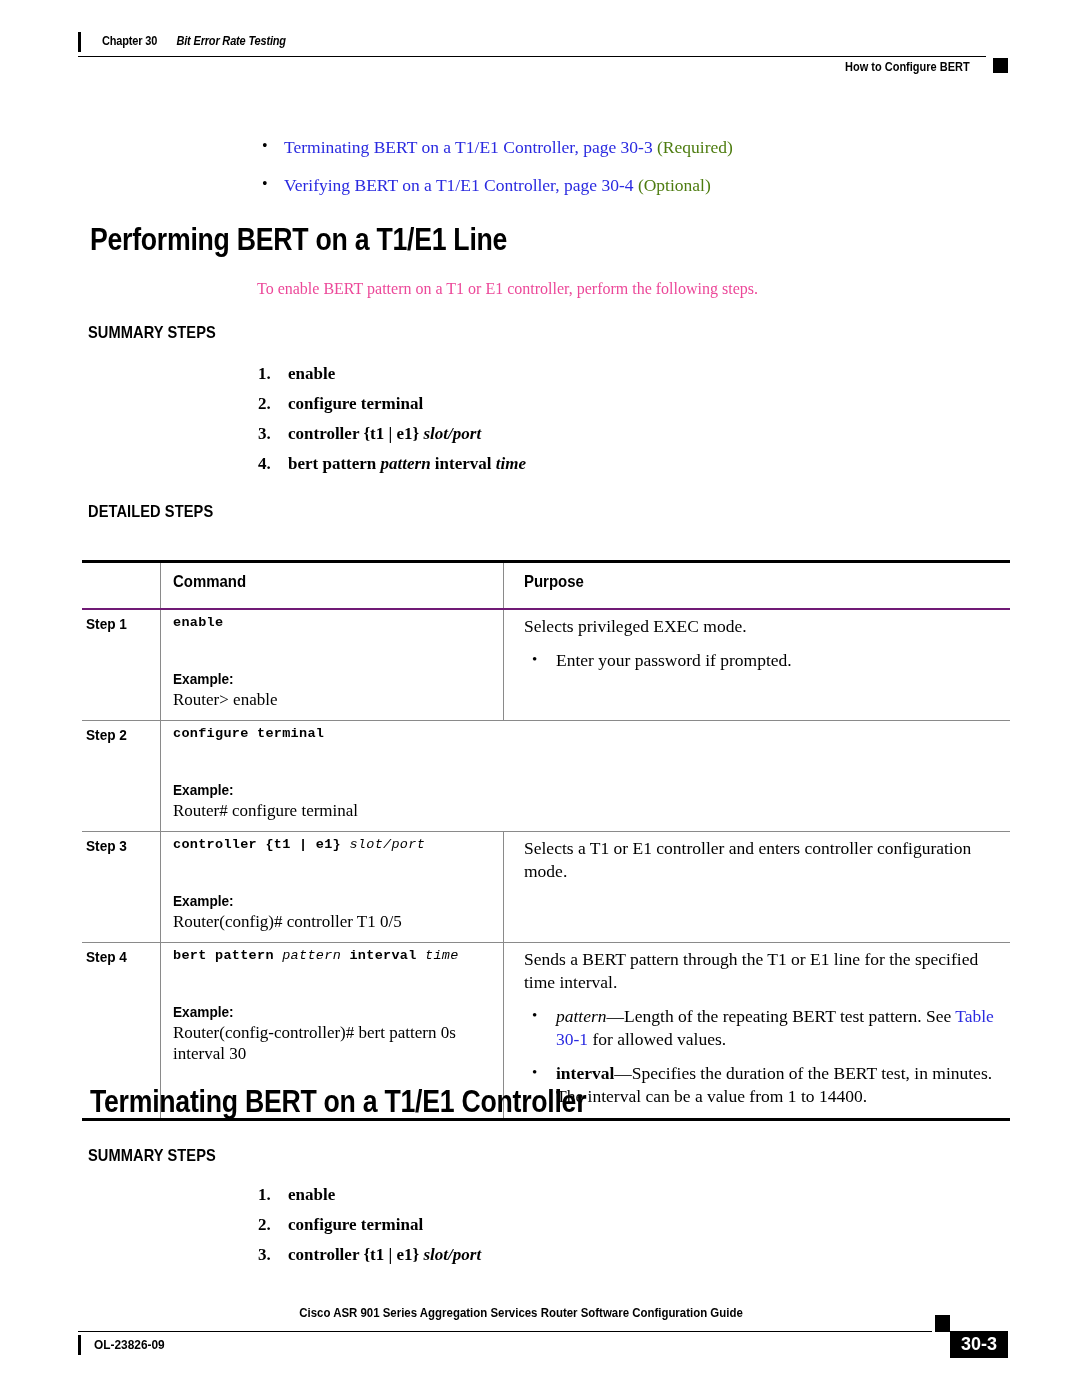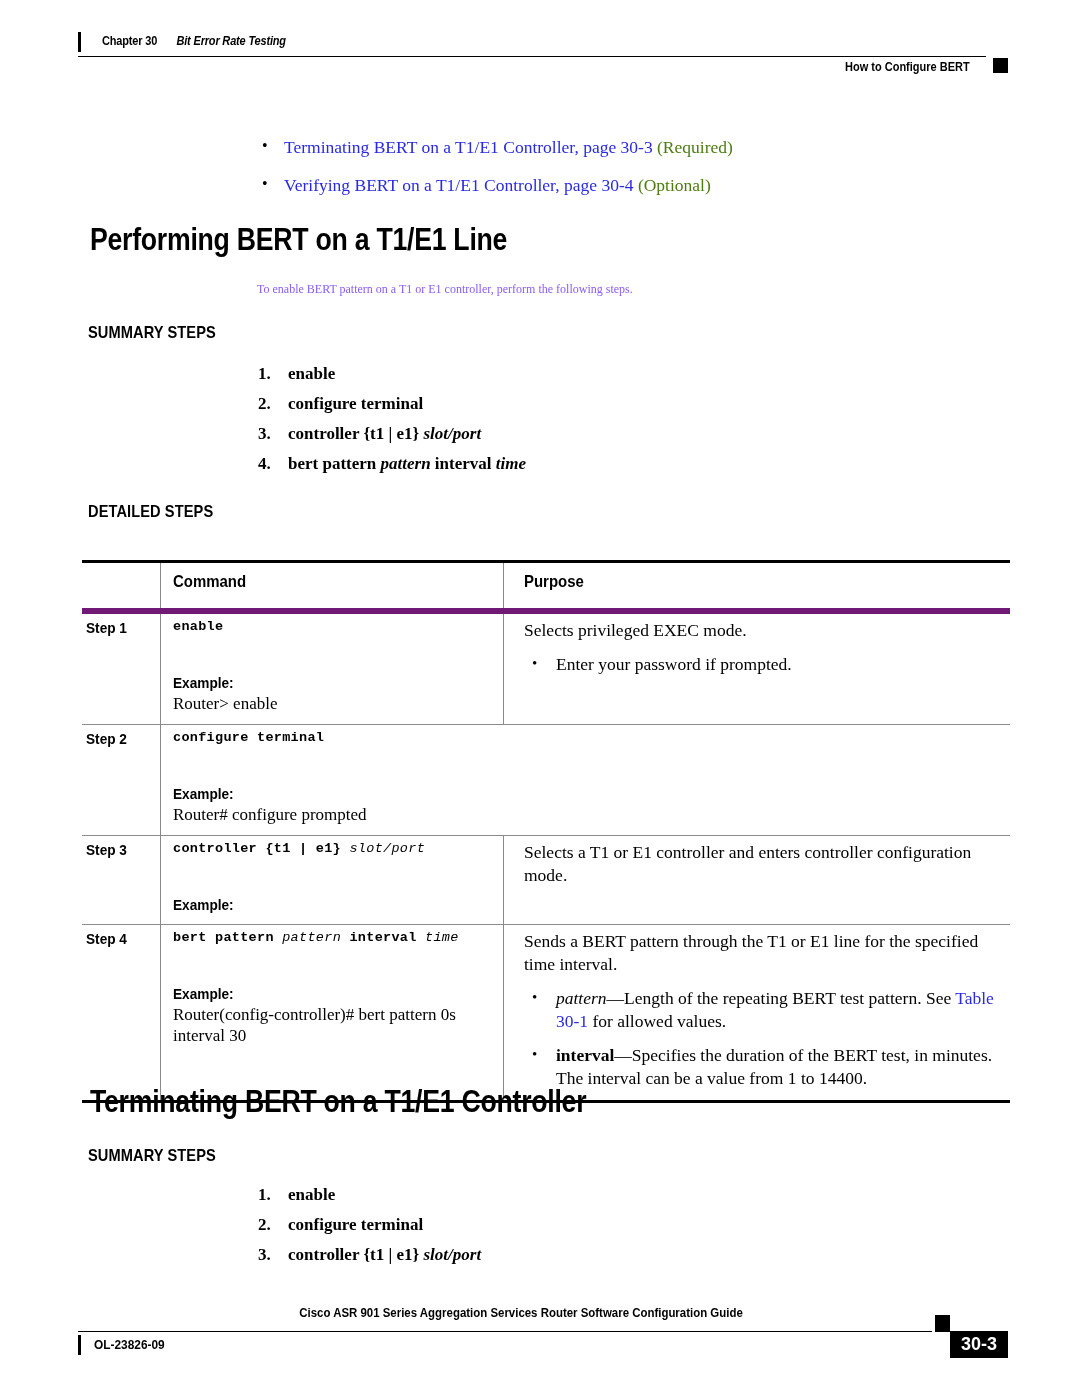--- a/index.html
+++ b/index.html
@@ -113,23 +113,23 @@
     font-size: 31px;
     letter-spacing: -0.3px;
     color: #000;
     transform: scaleX(0.86);
     transform-origin: left center;
     white-space: nowrap;
   }
 
   .para {
     position: absolute;
-    font-size: 12px;
+    font-size: 16px;
     line-height: 22px;
-    color: #8b5cf6;
+    color: #ec4899;
   }
 
   h2.sub {
     position: absolute;
     margin: 0;
     font-family: "Liberation Sans Narrow", "Liberation Sans", sans-serif;
     font-weight: bold;
     font-size: 17px;
     letter-spacing: 0.1px;
     transform: scaleX(0.86);
@@ -176,21 +176,21 @@
   .tbl .botrule {
     height: 3px;
     background: #000;
     width: 928px;
   }
   .trow {
     position: relative;
     display: flex;
     border-bottom: 1px solid #8a8a8a;
   }
-  .trow.hdrrow { border-bottom: 6px solid #701a75; }
+  .trow.hdrrow { border-bottom: 2px solid #701a75; }
   .trow.lastrow { border-bottom: none; }
   .c-step {
     width: 78px;
     flex: 0 0 78px;
     padding: 5px 4px 10px 4px;
     box-sizing: border-box;
   }
   .c-cmd {
     width: 343px;
     flex: 0 0 343px;
@@ -431,31 +431,32 @@
       </div>
     </div>
 
     <div class="trow">
       <div class="c-step">
         <span class="steplbl">Step 2</span>
       </div>
       <div class="c-cmd">
         <div class="cmd">configure terminal</div>
         <div class="exlabel">Example:</div>
-        <div class="extext">Router# configure prompted</div>
+        <div class="extext">Router# configure terminal</div>
       </div>
     </div>
 
     <div class="trow">
       <div class="c-step">
         <span class="steplbl">Step 3</span>
       </div>
       <div class="c-cmd">
         <div class="cmd"><span>controller {t1 | e1} </span><span class="v">slot/port</span></div>
         <div class="exlabel">Example:</div>
+        <div class="extext">Router(config)# controller T1 0/5</div>
       </div>
       <div class="c-pur">
         <div class="purtext">Selects a T1 or E1 controller and enters controller configuration mode.</div>
       </div>
     </div>
 
     <div class="trow lastrow">
       <div class="c-step">
         <span class="steplbl">Step 4</span>
       </div>

